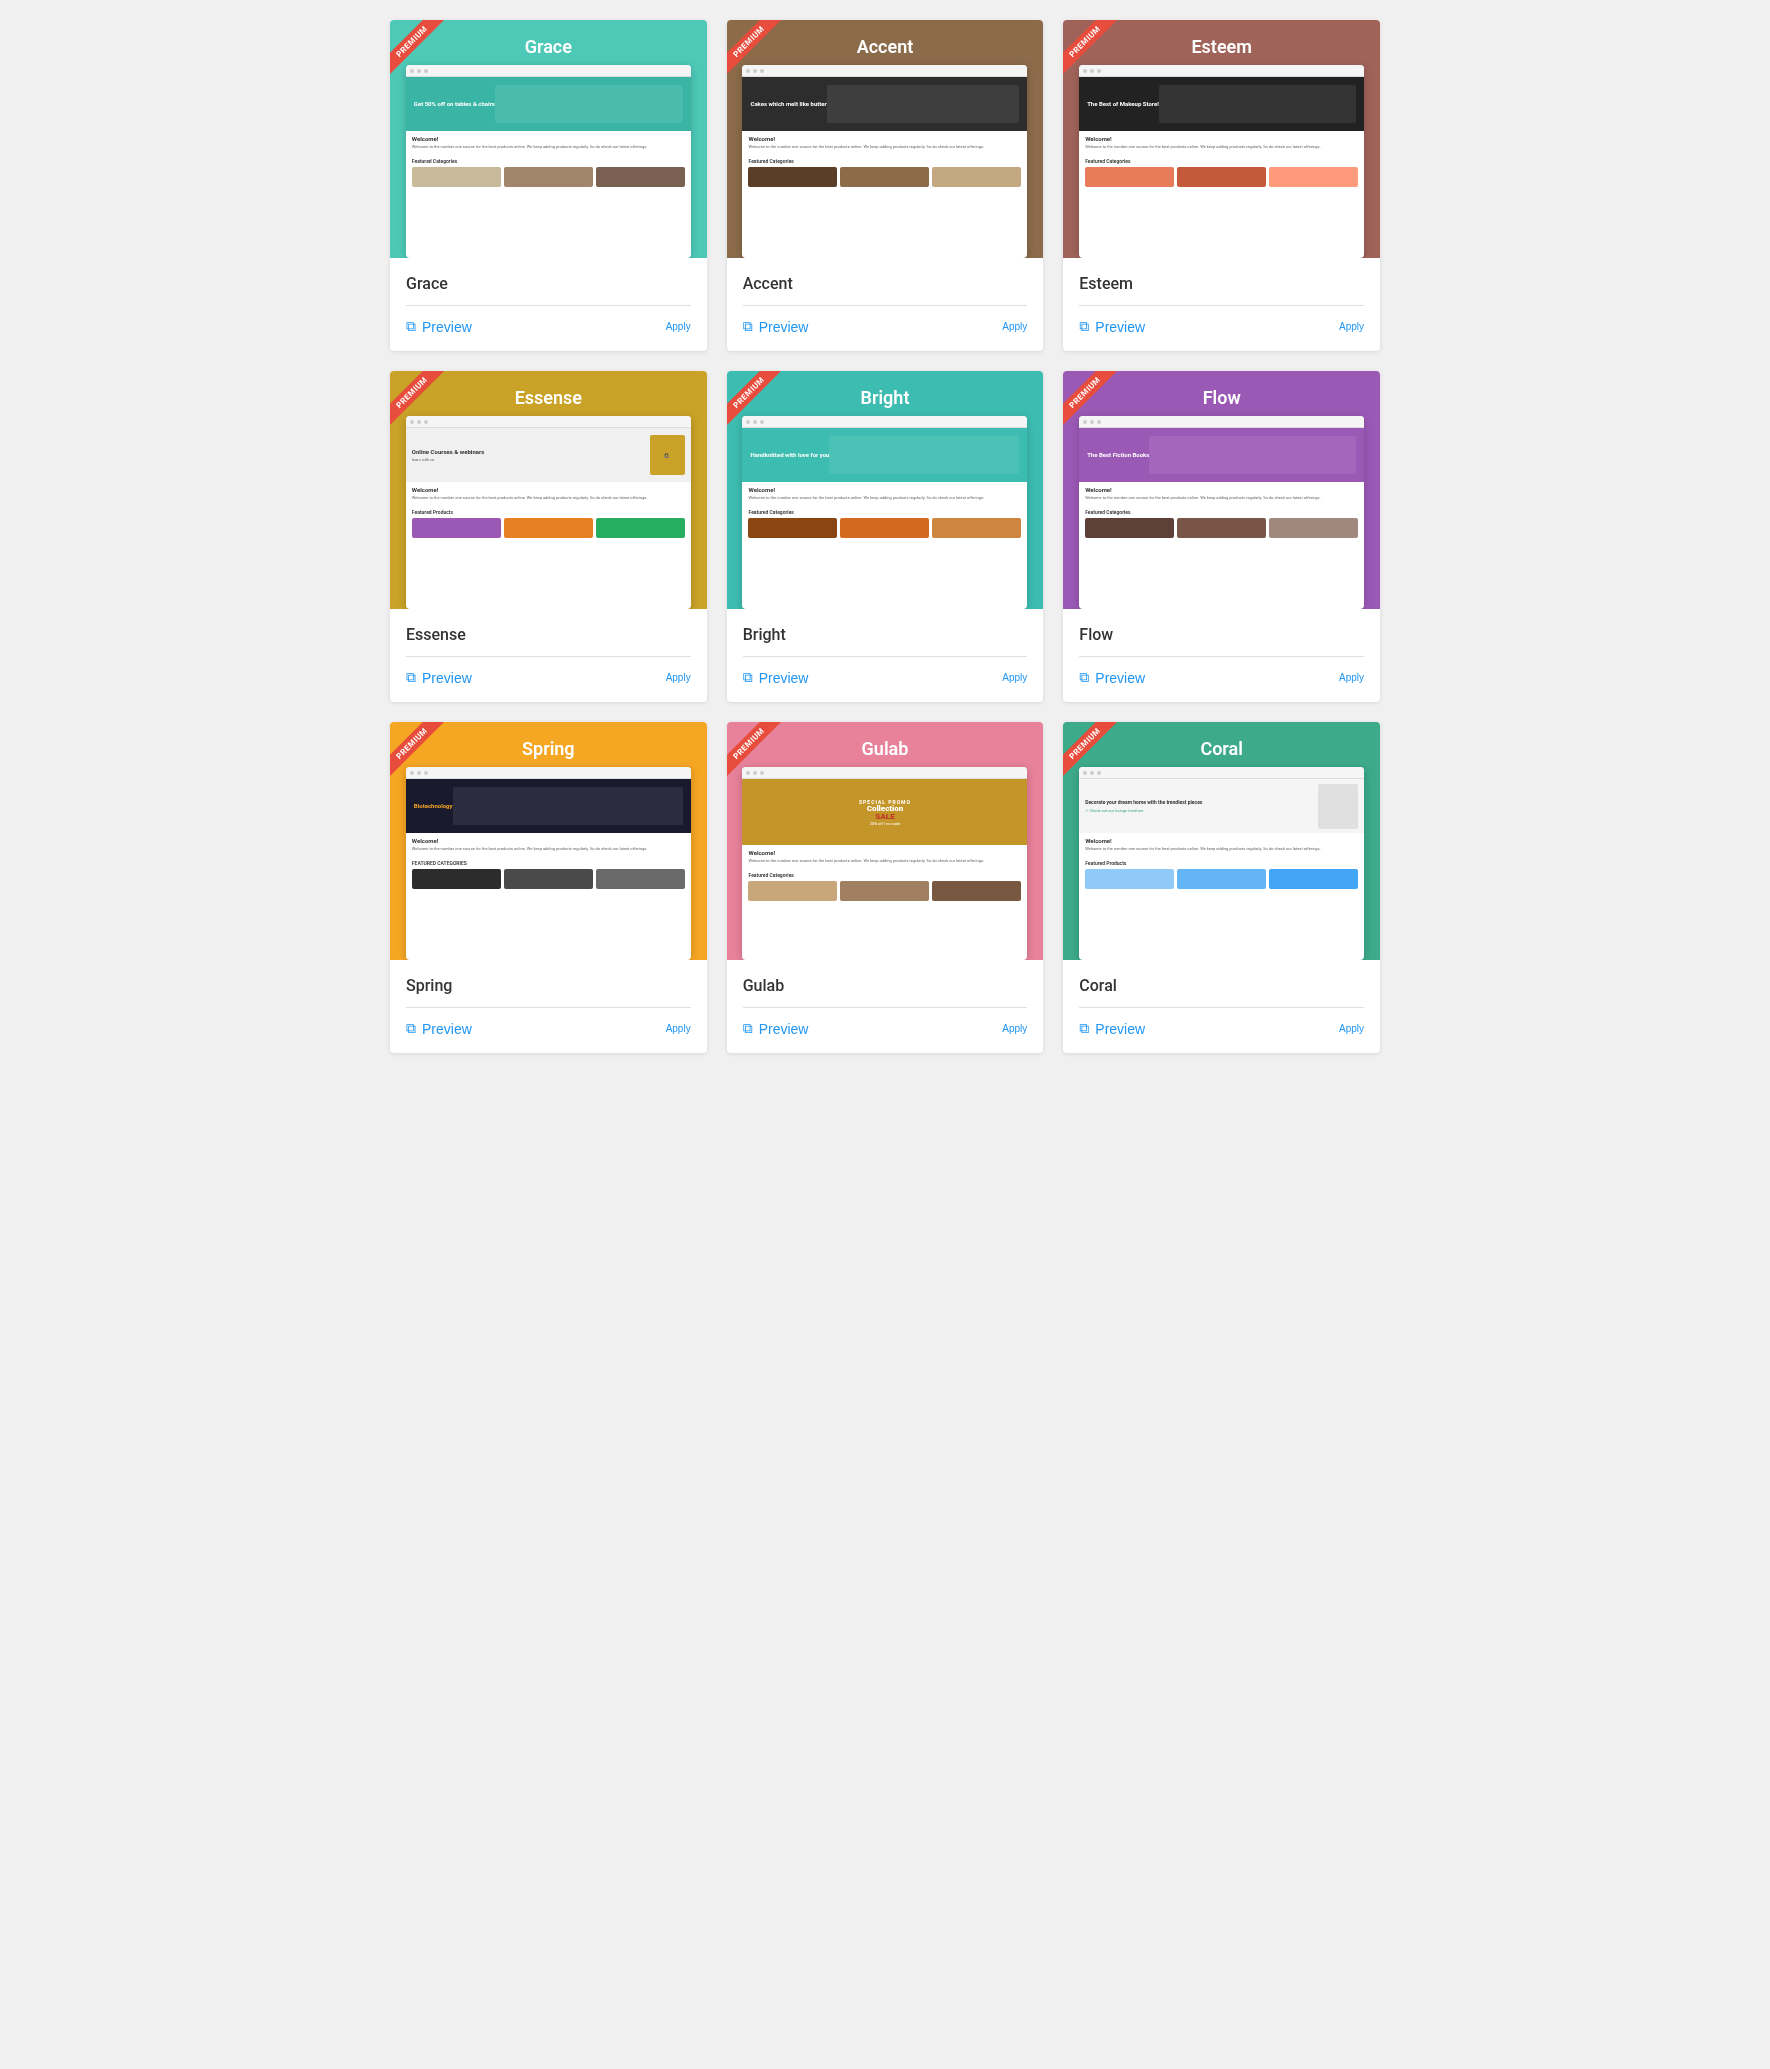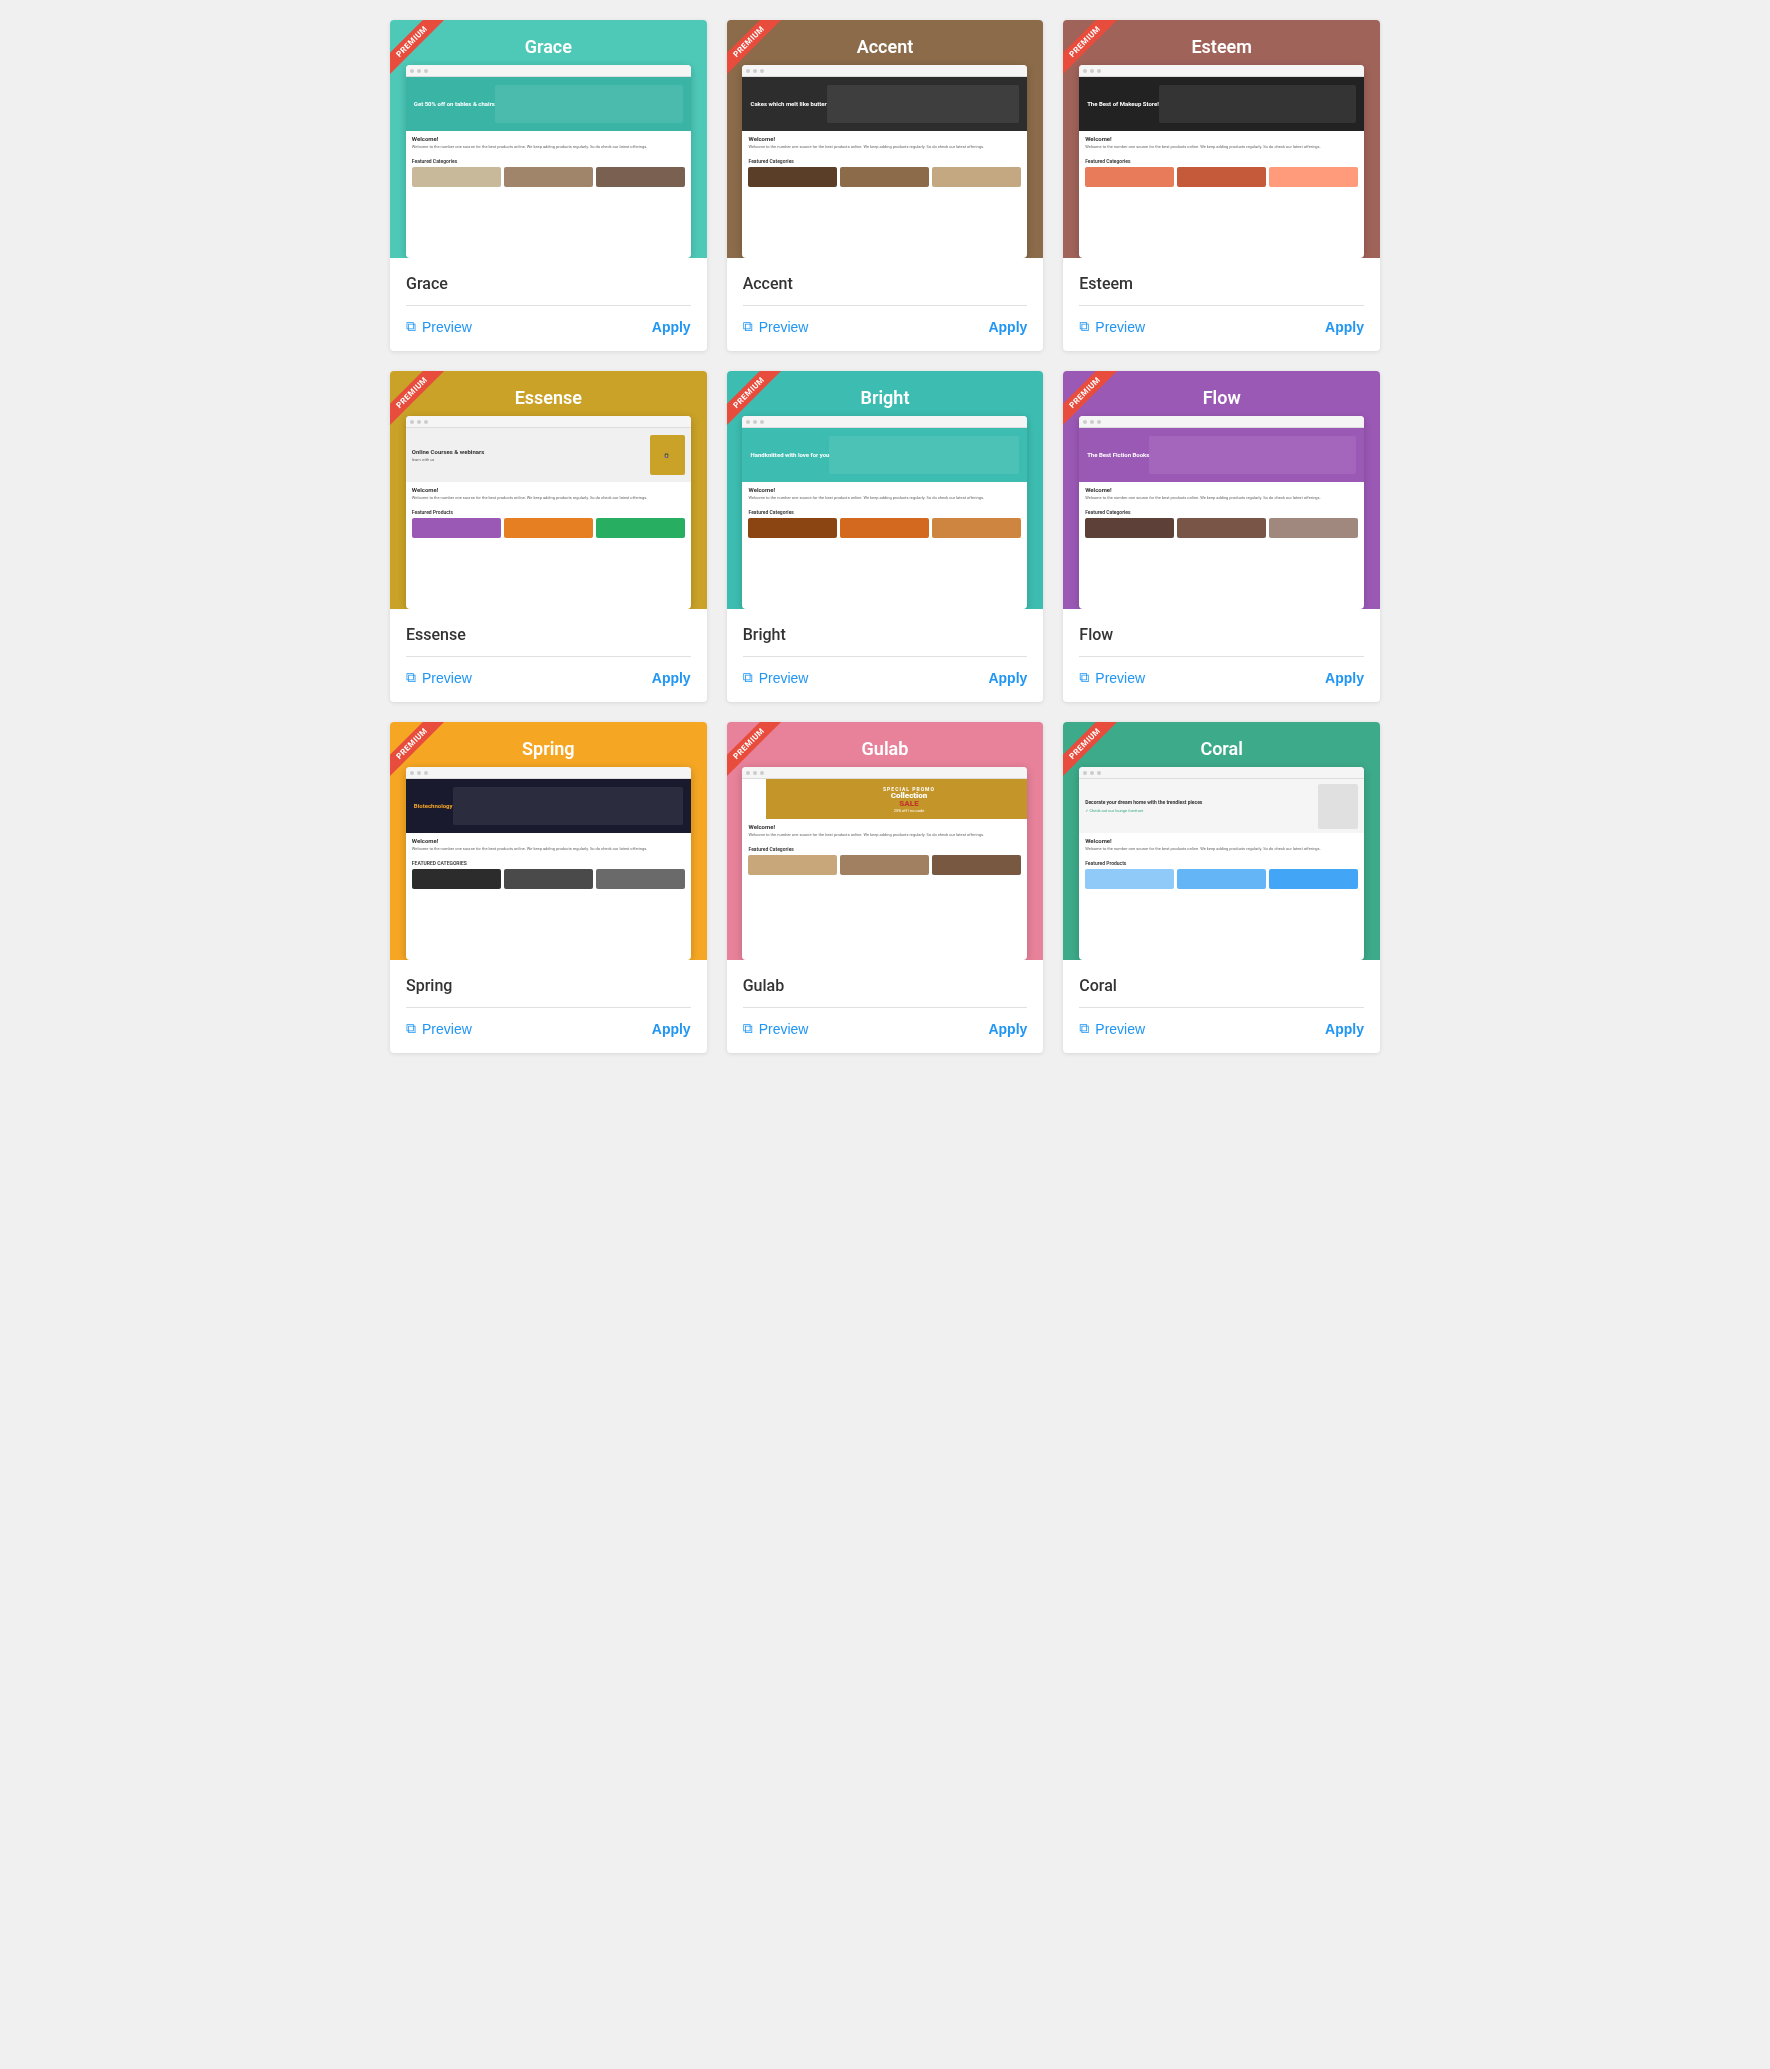--- a/index.html
+++ b/index.html
@@ -168,22 +168,22 @@
       font-size: 14px;
       cursor: pointer;
       background: none;
       border: none;
     }
     .preview-icon {
       font-size: 14px;
     }
     .apply-btn {
       color: #2196F3;
-      font-size: 14px;
-      font-weight: 700;
+      font-size: 10px;
+      font-weight: 400;
       cursor: pointer;
       background: none;
       border: none;
       text-align: right;
     }
     
     .bg-grace { background-color: #4EC9B8; }
     
     .bg-accent { background-color: #8B6B4A; }
     
@@ -523,21 +523,21 @@
       <div class="premium-badge"></div>
       <div class="theme-title-overlay">Gulab</div>
       <div class="mini-browser">
         <div class="mini-browser-bar">
           <div class="dot"></div>
           <div class="dot"></div>
           <div class="dot"></div>
         </div>
         <div class="mini-browser-content">
 
-      <div class="mini-hero" style="background:#c4962a; height:40px; position:relative;margin-left:24px;">
+      <div class="mini-hero" style="background:#c4962a; height:66px; position:relative;">
         <div style="position:absolute;inset:0;display:flex;flex-direction:column;align-items:center;justify-content:center;">
           <div style="font-size:5px;font-weight:700;color:#fff;letter-spacing:1px;">SPECIAL PROMO</div>
           <div style="font-size:8px;font-weight:900;color:#fff;line-height:1;">Collection</div>
           <div style="font-size:8px;font-weight:900;color:#c0392b;line-height:1;">SALE</div>
           <div style="font-size:4px;color:#fff;">25% off | no code</div>
         </div>
       </div>
 
           <div class="mini-welcome">
             <div class="mini-welcome-title">Welcome!</div>

